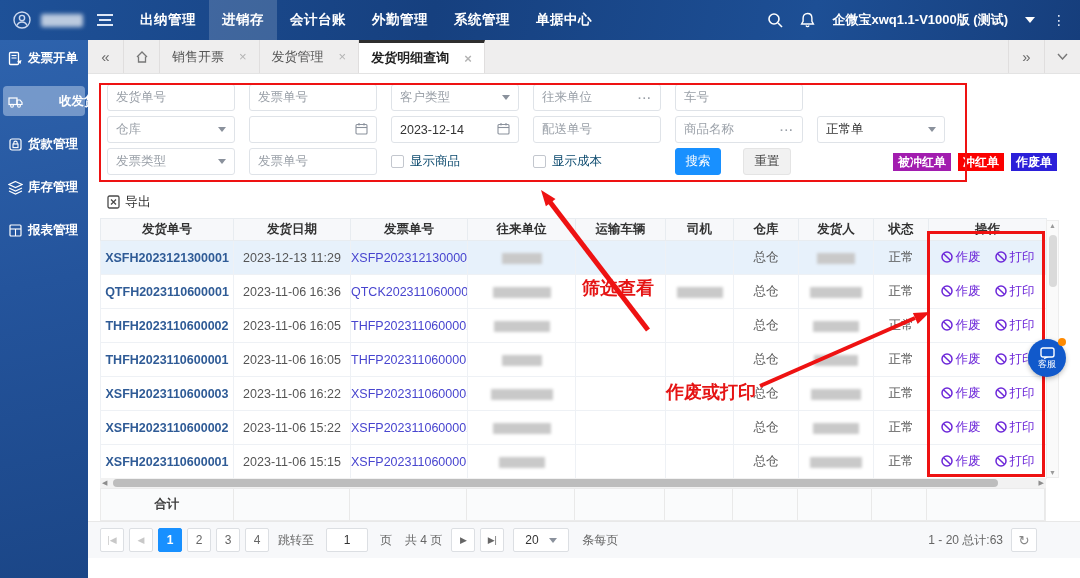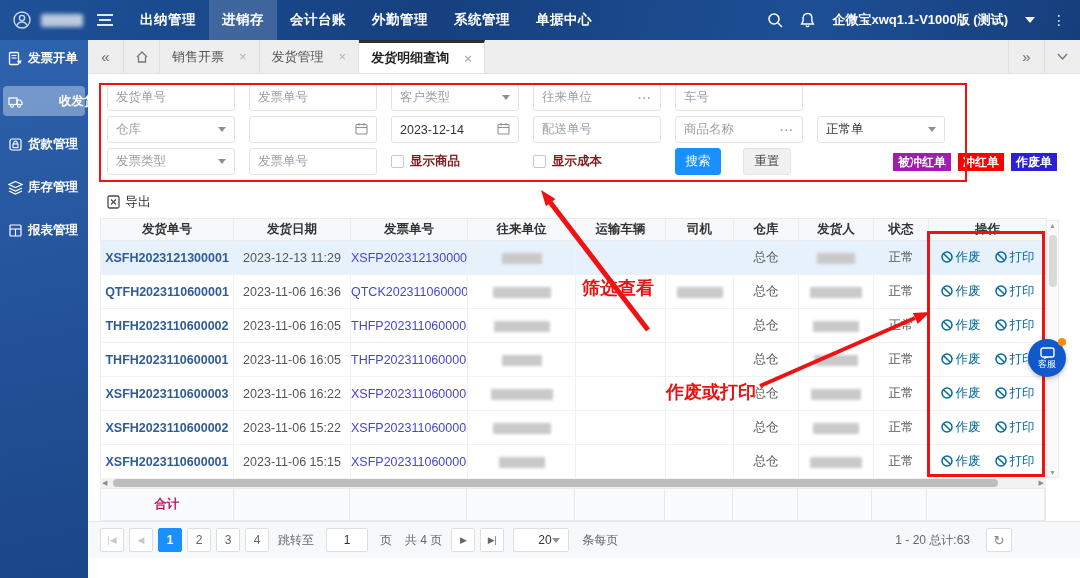--- a/index.html
+++ b/index.html
@@ -47,69 +47,69 @@
   .filters { position:absolute; left:19px; top:44px; width:950px; }
   .f-row { display:flex; align-items:center; gap:14px; margin-bottom:5px; }
   .f-field { width:128px; height:27px; border:1px solid #dfe3e8; border-radius:3px; background:#fff;
     display:flex; align-items:center; padding:0 8px; font-size:12.5px; color:#9aa0a8; cursor:text; }
   .f-field .val { color:#333; }
   .f-field .tail { margin-left:auto; color:#8a919c; }
   .sel-caret { width:0; height:0; border-left:4px solid transparent; border-right:4px solid transparent; border-top:5px solid #8a919c; margin-left:auto; }
   .dots { margin-left:auto; color:#9aa0a8; font-weight:bold; letter-spacing:1px; font-size:11px; }
   .cb-field { width:128px; display:flex; align-items:center; gap:6px; cursor:pointer; }
   .cb { width:13px; height:13px; border:1px solid #c3c7ce; border-radius:2px; background:#fff; }
-  .cb-label { font-size:12.5px; font-weight:bold; color:#7f1d1d; }
+  .cb-label { font-size:12.5px; font-weight:normal; color:#0c4a6e; }
   .btn-search { width:46px; height:27px; background:#1890ff; border:1px solid #1890ff; color:#fff; font-size:12.5px; border-radius:3px; cursor:pointer; }
   .btn-reset { width:48px; height:27px; background:#f1f1f1; border:1px solid #e4e4e4; color:#444; font-size:12.5px; border-radius:3px; margin-left:8px; cursor:pointer; }
   .legends { margin-left:auto; display:flex; align-items:center; gap:7px; }
   .legend-chip { height:18px; line-height:18px; padding:0 5px; color:#fff; font-size:12px; font-weight:bold; }
 
   
   .export-bar { position:absolute; left:19px; top:153px; display:flex; align-items:center; gap:5px;
     font-size:13px; color:#333; cursor:pointer; }
 
   
   .table-wrap { position:absolute; left:12px; top:178px; width:946px; }
   table { border-collapse:collapse; table-layout:fixed; width:946px; }
   th { height:22px; background:#f7f8fa; border:1px solid #e8ecf0; font-size:12.5px; color:#333; font-weight:bold; }
   td { height:34px; border:1px solid #eef1f5; font-size:12.5px; color:#555; text-align:center; overflow:hidden; white-space:nowrap; }
   tr.selected td { background:#e7f1fb; }
   .c-ship { color:#2f5b96; font-weight:bold; }
   .c-inv { color:#4845cf; }
   .mask { display:inline-block; height:11px; background:#c9c9c9; border-radius:1px; filter:blur(1.5px); vertical-align:middle; }
-  .act { color:#0369a1; display:inline-flex; align-items:center; gap:3px; margin:0 7px; cursor:pointer; }
+  .act { color:#6d28d9; display:inline-flex; align-items:center; gap:3px; margin:0 7px; cursor:pointer; }
   .act svg { display:block; }
 
   
   .vscroll { position:absolute; left:958px; top:180px; width:13px; height:258px; background:#fafafa;
     border:1px solid #ededed; z-index:4; }
   .vscroll .arr { position:absolute; left:0; width:11px; text-align:center; font-size:7px; color:#9a9a9a; }
   .vthumb { position:absolute; left:2px; top:14px; width:8px; height:52px; background:#dadada; border-radius:4px; }
   .hscroll { position:absolute; left:12px; top:438px; width:946px; height:10px; background:#f2f2f2; }
   .hscroll .arr { position:absolute; top:0; font-size:7px; color:#8d8d8d; line-height:10px; }
   .hthumb { position:absolute; left:13px; top:1px; width:885px; height:8px; background:#bdbdbd; border-radius:4px; }
 
   
   .total-row { position:absolute; left:12px; top:448px; width:946px; height:33px; background:#fafbfc;
     border:1px solid #ebebeb; display:flex; }
   .total-cell { height:100%; border-right:1px solid #e9e9e9; display:flex; align-items:center; justify-content:center;
-    font-size:12.5px; font-weight:bold; color:#be185d; }
+    font-size:12.5px; font-weight:bold; color:#404040; }
   .pager { position:absolute; left:0; top:481px; width:992px; height:37px; background:#f7f8fa;
     border-top:1px solid #e8e8e8; display:flex; align-items:center; gap:5px; padding-left:12px; font-size:12px; color:#666; }
   .pg-btn { min-width:24px; height:24px; border:1px solid #dcdfe3; background:#fff; border-radius:2px;
     display:flex; align-items:center; justify-content:center; font-size:9px; color:#666; cursor:pointer; padding:0 3px; }
   .pg-btn.page { font-size:12px; }
   .pg-btn.disabled { color:#c8c8c8; cursor:default; }
   .pg-btn.active { background:#1890ff; border-color:#1890ff; color:#fff; font-weight:bold; }
   .jump-input { width:42px; height:24px; border:1px solid #dcdfe3; border-radius:2px; background:#fff;
     display:flex; align-items:center; justify-content:center; font-size:12px; color:#333; margin:0 3px; }
   .size-select { width:56px; height:24px; border:1px solid #dcdfe3; border-radius:2px; background:#fff;
-    display:flex; align-items:center; padding:0 24px; font-size:12px; color:#333; margin:0 4px; cursor:pointer; }
+    display:flex; align-items:center; padding:0 11px; font-size:12px; color:#333; margin:0 4px; cursor:pointer; }
   .pg-text { white-space:nowrap; margin:0 4px; }
-  .pg-right { margin-left:auto; display:flex; align-items:center; gap:12px; margin-right:68px; }
+  .pg-right { margin-left:auto; display:flex; align-items:center; gap:4px; margin-right:43px; }
   .refresh-btn { width:26px; height:24px; border:1px solid #dcdfe3; background:#fff; border-radius:2px;
     display:flex; align-items:center; justify-content:center; color:#888; font-size:13px; cursor:pointer; }
 
   
   .cs-float { position:absolute; left:1028px; top:339px; width:38px; height:38px; border-radius:50%;
     background:#1159cb; z-index:60; display:flex; flex-direction:column; align-items:center; justify-content:center;
     color:#fff; cursor:pointer; box-shadow:0 2px 5px rgba(0,0,0,.25); }
   .cs-float .cs-label { font-size:9px; line-height:9px; margin-top:1px;font-family:Liberation Mono, monospace; }
   .cs-dot { position:absolute; right:0; top:-1px; width:8px; height:8px; border-radius:50%; background:#ff8a00; }
 

